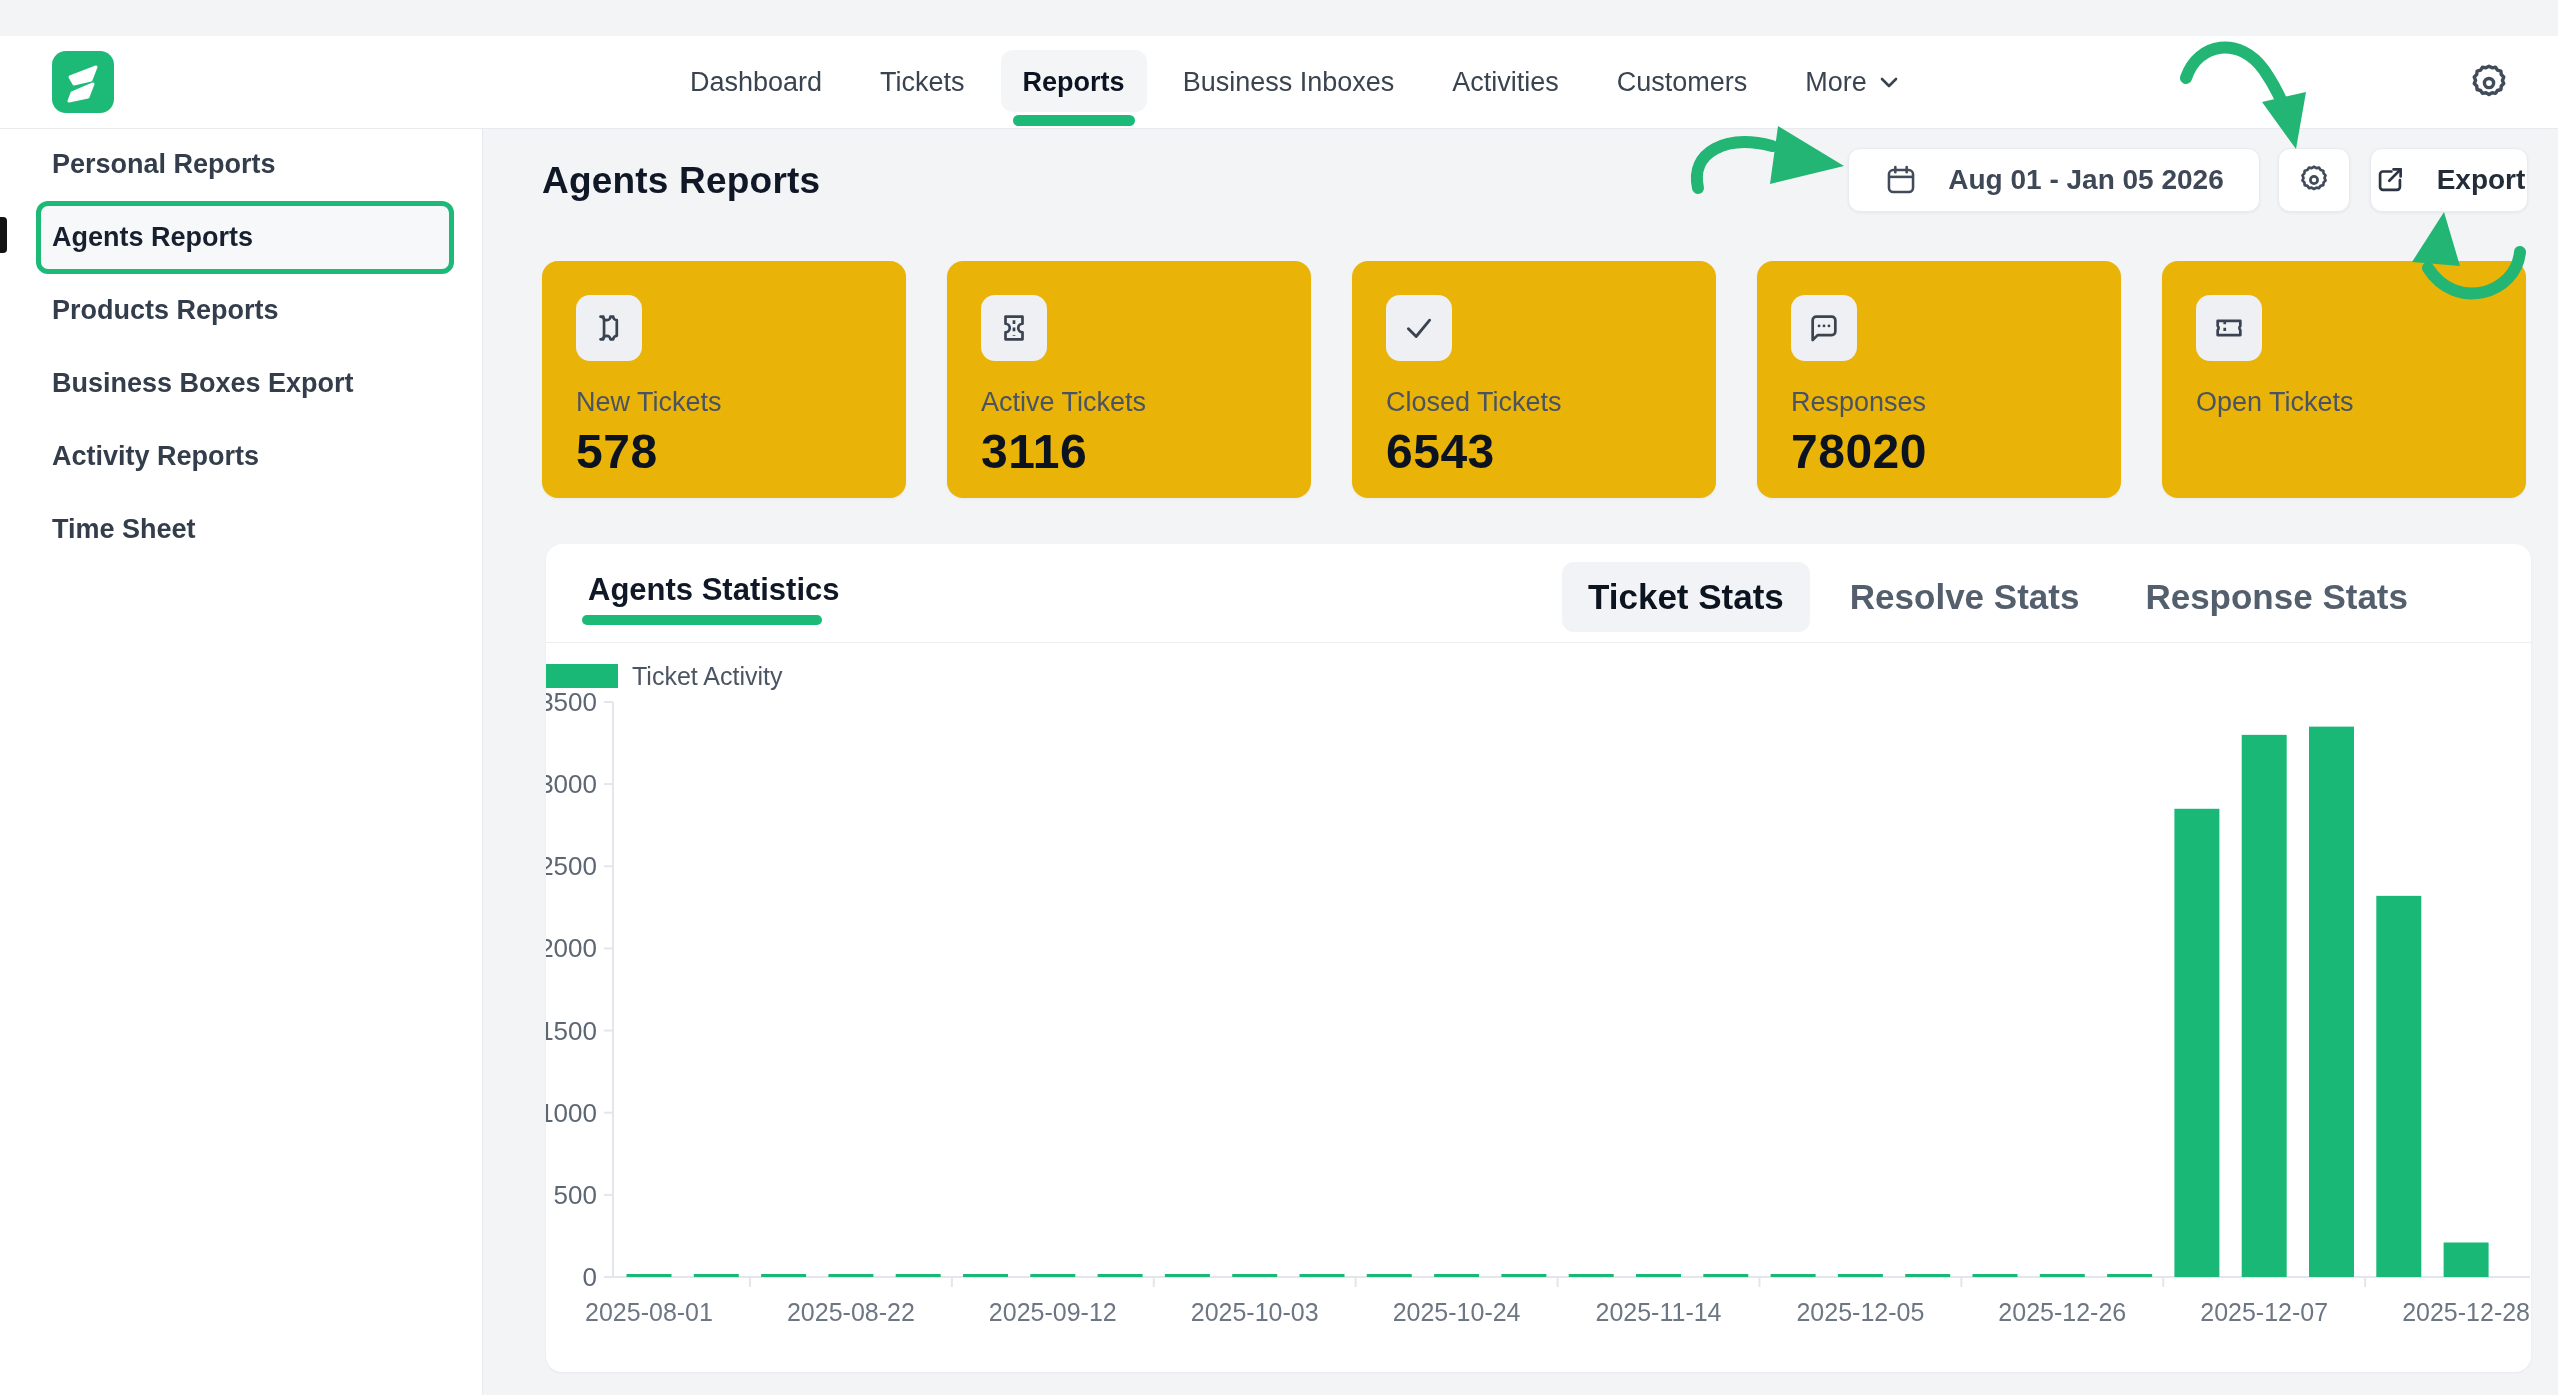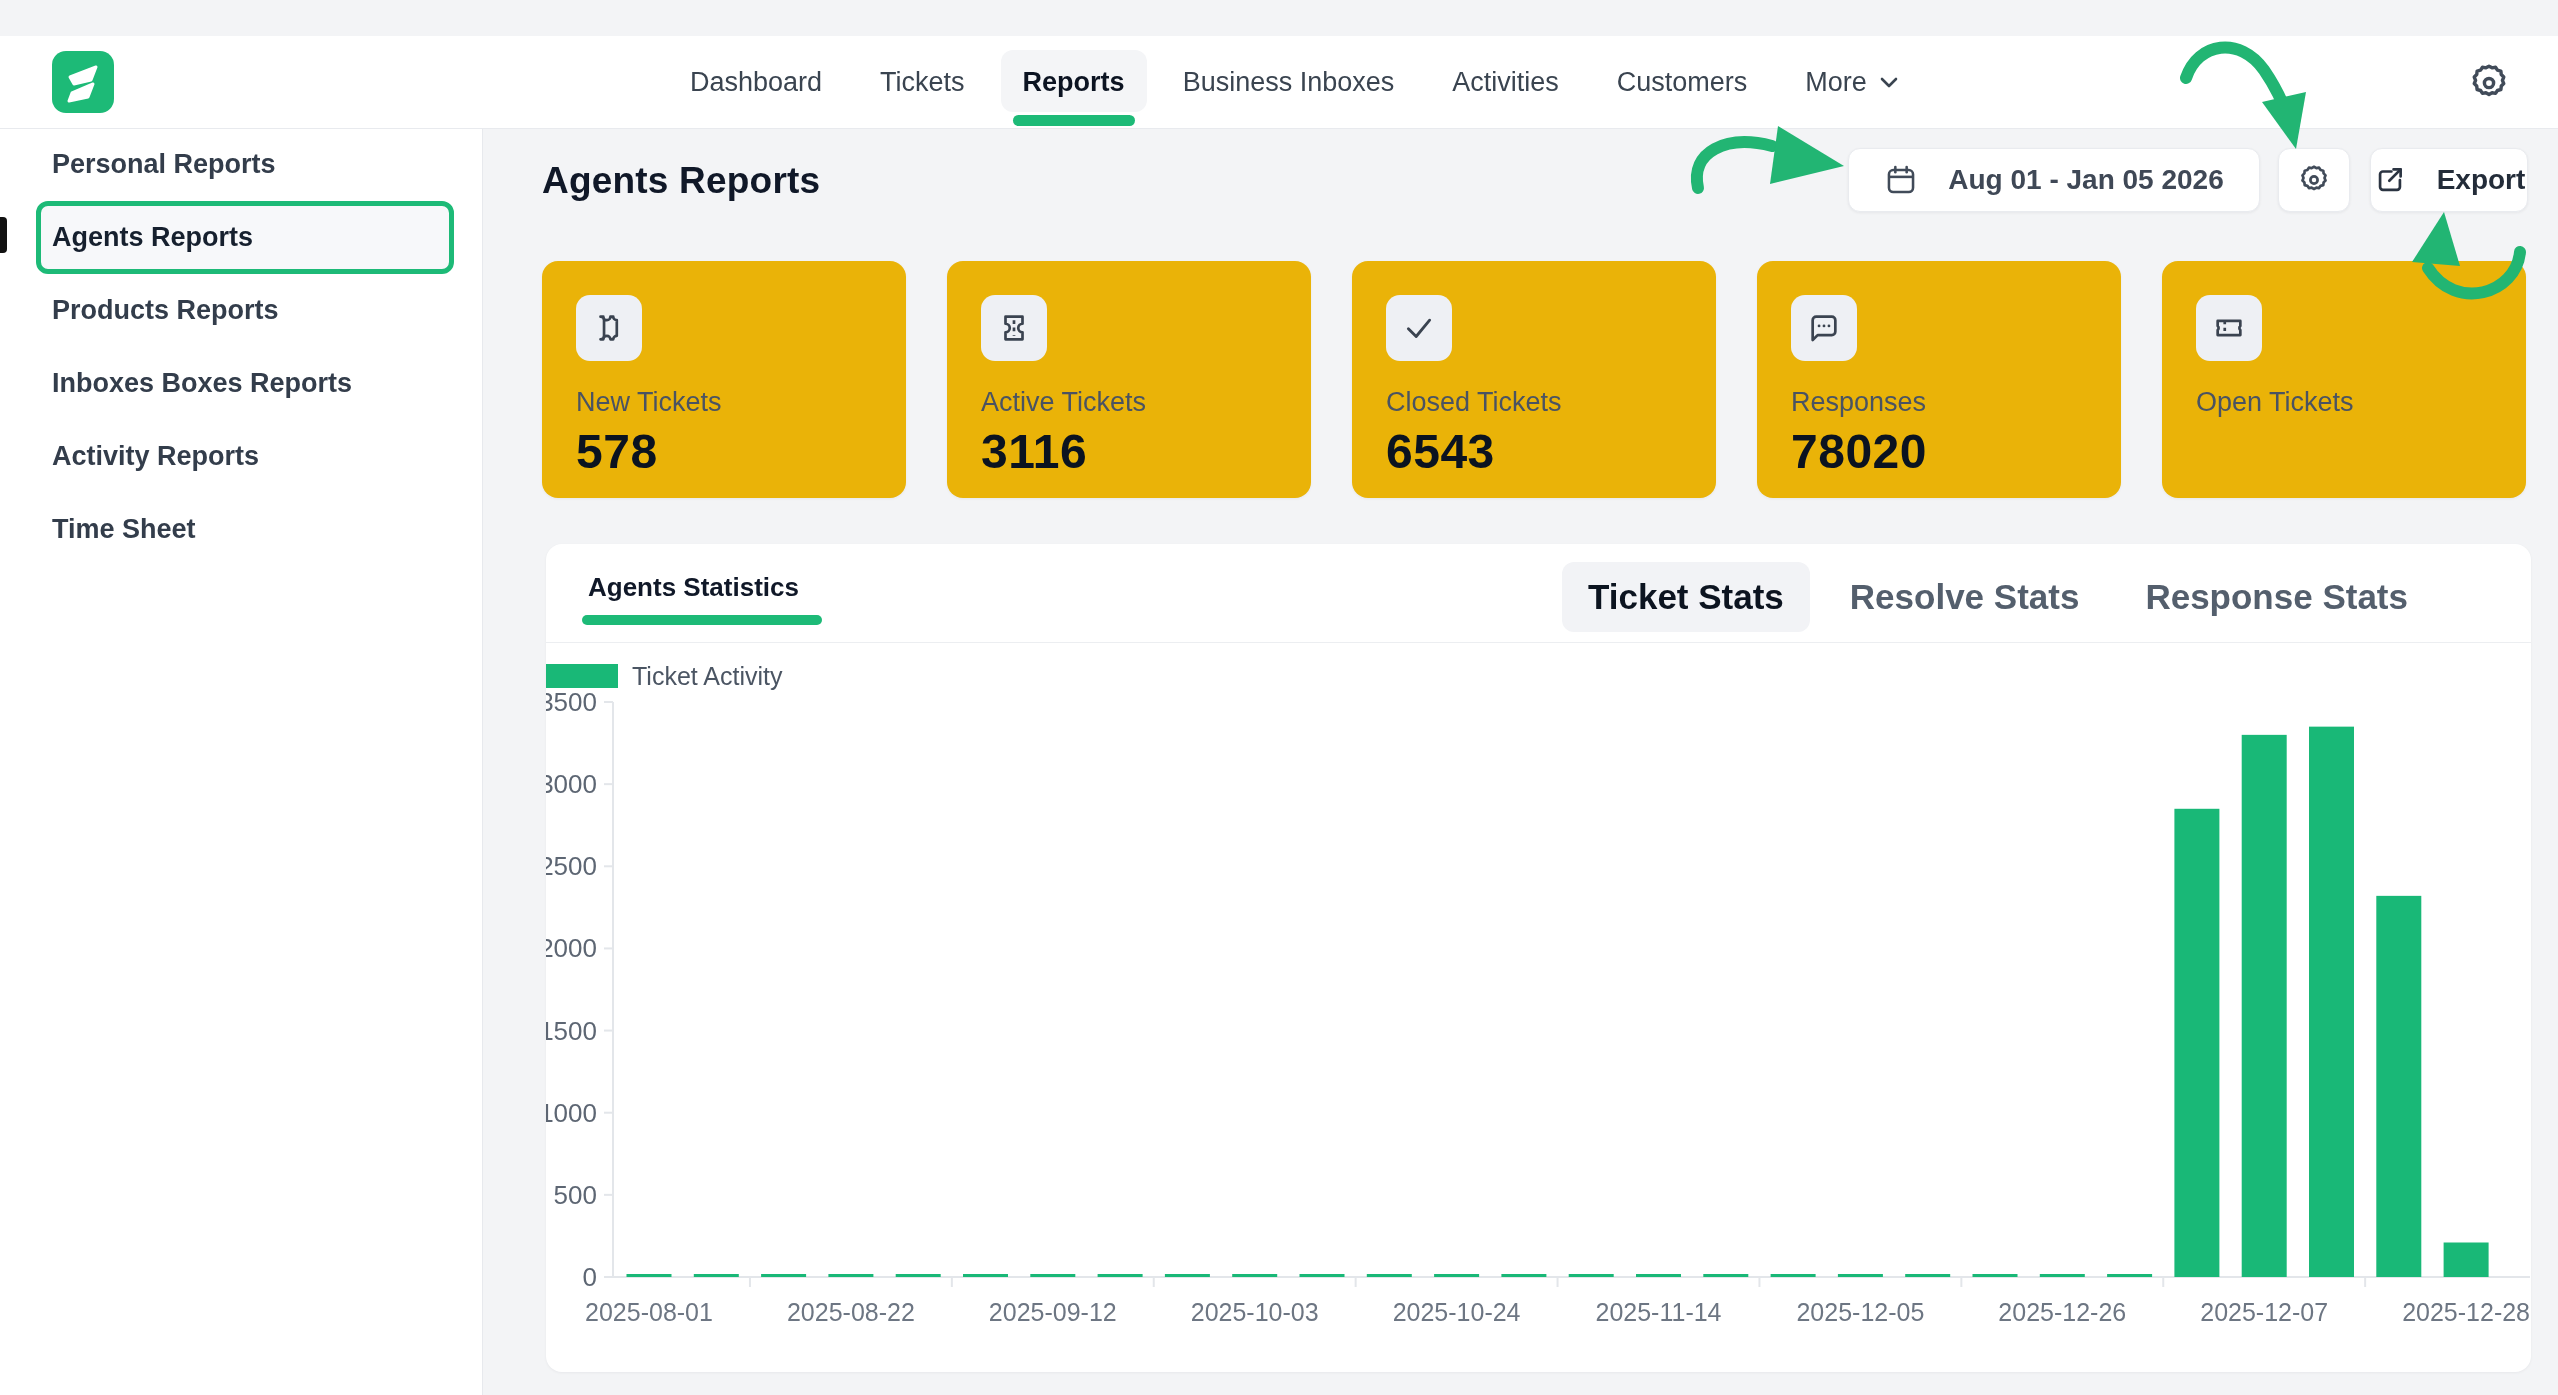--- a/index.html
+++ b/index.html
@@ -91,21 +91,21 @@
   }
   .card .lbl { margin-top:26px; font-size:27px; color:#4a5362; }
   .card .val { margin-top:6px; font-size:48px; font-weight:700; color:#0b1320; letter-spacing:.5px; }
 
   
   .chart-card {
     position:absolute; left:546px; top:544px; width:1985px; height:828px;
     background:#fff; border-radius:16px; box-shadow:0 1px 3px rgba(16,24,40,.05);
   }
   .cc-title {
-    position:absolute; left:42px; top:28px; font-size:26px; font-weight:700; color:#101828;
+    position:absolute; left:42px; top:28px; font-size:31px; font-weight:700; color:#101828;
   }
   .cc-underline {
     position:absolute; left:36px; top:71px; width:240px; height:10px;
     border-radius:6px; background:#1dba77;
   }
   .cc-tabs {
     position:absolute; top:18px; right:97px; display:flex; align-items:center; gap:14px;
   }
   .cc-tab {
     padding:15px 26px; font-size:35px; font-weight:600; color:#545f6d;
@@ -173,21 +173,21 @@
       </svg>
     </div>
   </div>
 
   <div class="sidebar">
     <div class="left-cursor-mark"></div>
     <ul class="side-list">
       <li class="side-item">Personal Reports</li>
       <li class="side-item active">Agents Reports</li>
       <li class="side-item">Products Reports</li>
-      <li class="side-item">Inboxes Boxes Reports</li>
+      <li class="side-item">Business Boxes Export</li>
       <li class="side-item">Activity Reports</li>
       <li class="side-item">Time Sheet</li>
     </ul>
   </div>
 
   <div class="page-title">Agents Reports</div>
 
   <div class="hdr-btn date-btn">
     <svg width="34" height="34" viewBox="0 0 24 24">
       <rect x="3.5" y="5" width="17" height="15.5" rx="3" fill="none" stroke="#414b59" stroke-width="1.8"></rect>

